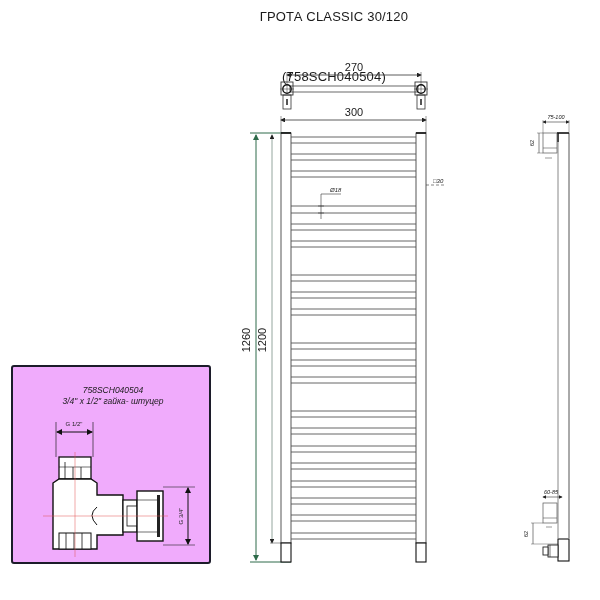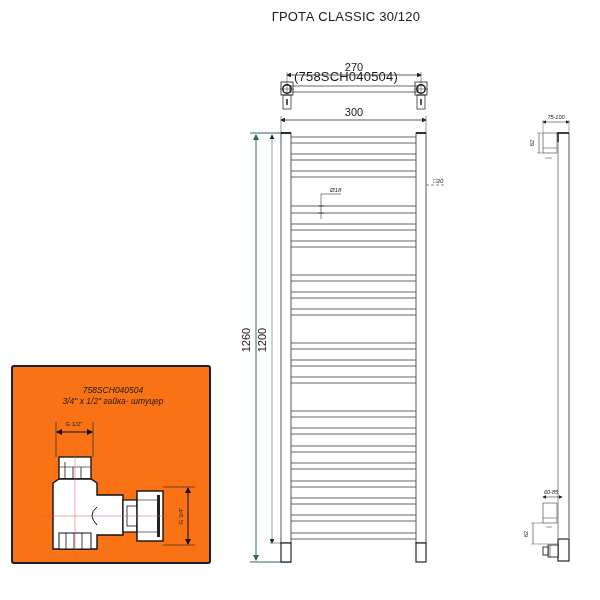--- a/index.html
+++ b/index.html
@@ -1,25 +1,25 @@
 <!DOCTYPE html>
 <html><head>
 <meta charset="utf-8">
 <style>
   html, body { margin: 0; padding: 0; background: #ffffff; }
   body { width: 600px; height: 600px; position: relative; overflow: hidden;
          font-family: "Liberation Sans", sans-serif; color: #222; }
-  .title { position: absolute; left: 246px; width: 200px; text-align: center;
+  .title { position: absolute; left: 234px; width: 200px; text-align: center;
            font-size: 13px; font-weight: normal; color: #1a1a1a; letter-spacing: 0.2px; }
   #title1 { top: 9px; }
   #title2 { top: 25px; margin-top: 44px; }
   svg.drawing { position: absolute; left: 0; top: 0; }
   .dim { font-family: "Liberation Sans", sans-serif; fill: #1a1a1a; }
   .inset { position: absolute; left: 11px; top: 365px; width: 196px; height: 195px;
-           border: 2px solid #1c1c2a; border-radius: 3px; background: #f97316; }
+           border: 2px solid #1c1c2a; border-radius: 3px; background: #f0abfc; }
   .inset-text { position: absolute; left: 0; width: 200px; text-align: center;
                 font-style: italic; font-size: 8.5px; color: #1a1a1a; }
   #inset-code { top: 18px; }
   #inset-desc { top: 29px; }
 </style>
 </head>
 <body>
 
 <div id="title1" class="title">ГРОТА CLASSIC 30/120</div>
 <div id="title2" class="title">(758SCH040504)</div>

